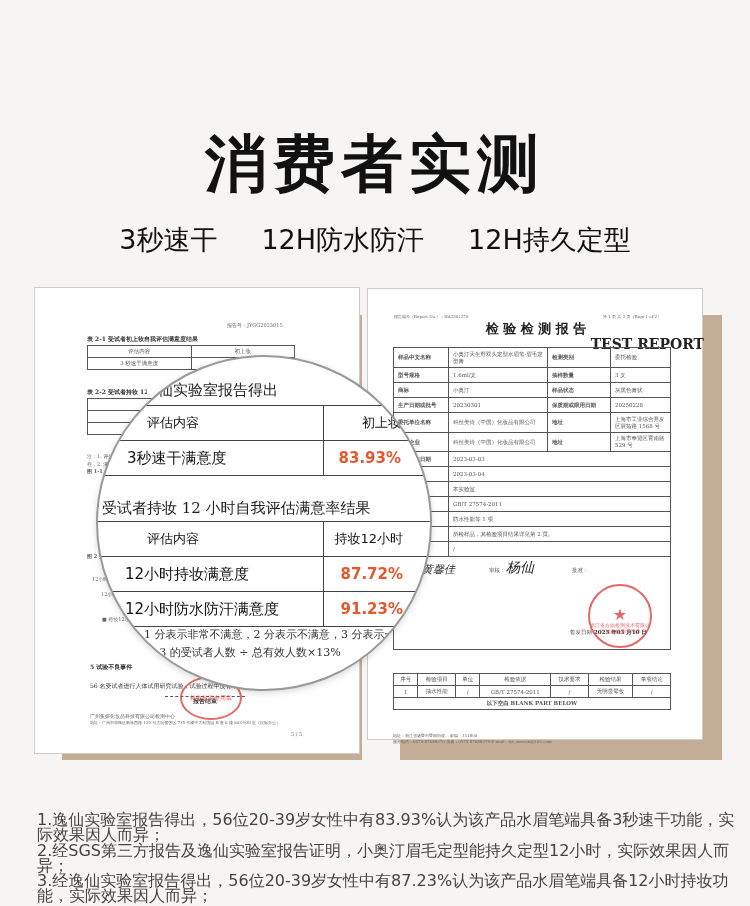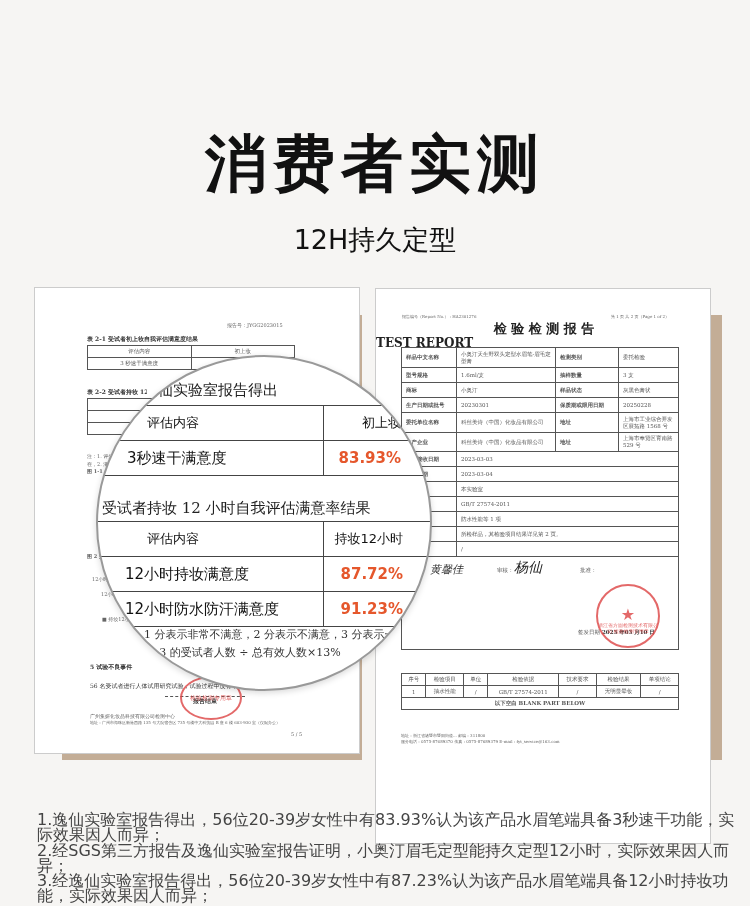--- a/index.html
+++ b/index.html
@@ -20,20 +20,22 @@
   .lens td.pct{color:#e5572c;font-weight:bold;text-align:right;padding-right:8px;font-size:15px;margin-top:40px;}
   .lens .note{position:absolute;font-size:11px;color:#333;font-family:"DejaVu Serif","Liberation Serif",serif;}
   .stamp{position:absolute;border:2px solid #d44;border-radius:50%;color:#d44;font-size:6px;text-align:center;opacity:0.8;}
   .footnotes{position:absolute;top:812px;left:37px;font-size:16px;line-height:15.3px;color:#444;}
 </style>
 </head>
 <body>
 
 <div class="title">消费者实测</div>
 <div class="features">
+  <span>3秒速干</span>
+  <span>12H防水防汗</span>
   <span>12H持久定型</span>
 </div>
 
 <div class="doc-shadow" style="left:62px;top:315px;width:300px;height:445px;"></div>
 <div class="doc" style="left:34px;top:287px;width:326px;height:467px;">
   <div class="tiny" style="position:absolute;left:192px;top:34px;">报告号：JYGG2023015</div>
   <div class="small" style="position:absolute;left:52px;top:47px;font-weight:bold;">表 2-1 受试者初上妆自我评估满意度结果</div>
   <table class="t" style="position:absolute;left:52px;top:57px;width:208px;">
     <tbody>
         <tr>
@@ -70,25 +72,25 @@
   <div class="small" style="position:absolute;left:55px;top:375px;font-weight:bold;">5 试验不良事件</div>
   <div class="small" style="position:absolute;left:55px;top:394px;">56 名受试者进行人体试用研究试验，试验过程中没有不良事件发生。</div>
   <div class="small" style="position:absolute;left:130px;top:408px;width:80px;text-align:center;border-top:1px dashed #555;font-weight:bold;">报告结束</div>
   <div class="tiny" style="position:absolute;left:55px;top:425px;">广州集妍化妆品科技有限公司检测中心</div>
   <div class="tiny" style="position:absolute;left:55px;top:432px;width:260px;white-space:nowrap;overflow:hidden;font-size:4px;">地址：广州市海珠区新港西路 135 号大院宿舍区 735 号楼中大科技园 B 座 6 楼 603-930 室（仅限办公）</div>
   <div class="tiny" style="position:absolute;left:256px;top:443px;">5 / 5</div>
   <div class="stamp" style="left:145px;top:388px;width:58px;height:40px;line-height:40px;">检验检测专用章</div>
 </div>
 
 <div class="doc-shadow" style="left:400px;top:315px;width:322px;height:445px;"></div>
-<div class="doc" style="left:375px;top:288px;width:336px;height:556px;">
+<div class="doc" style="left:367px;top:288px;width:336px;height:452px;">
   <div class="tiny" style="position:absolute;left:26px;top:25px;font-size:4px;">报告编号（Report No.）：HA2301276</div>
   <div class="tiny" style="position:absolute;left:235px;top:25px;font-size:4px;">第 1 页 共 2 页（Page 1 of 2）</div>
   <div style="position:absolute;left:0;width:336px;text-align:center;top:31px;font-size:13px;font-weight:bold;color:#222;">检 验 检 测 报 告</div>
-  <div style="position:absolute;left:0;width:336px;text-align:left;top:47px;font-size:12px;font-weight:bold;color:#222;">TEST REPORT</div>
+  <div style="position:absolute;left:0;width:336px;text-align:right;top:47px;font-size:14px;font-weight:bold;color:#222;">TEST REPORT</div>
   <table class="t" style="position:absolute;left:25px;top:58px;width:278px;">
     <tbody>
         <tr>
           <td style="font-weight:bold;width:46px;height:15px;">样品中文名称</td>
           <td style="width:90px;">小奥汀天生野双头定型水眉笔-眉毛定型膏</td>
           <td style="font-weight:bold;width:54px;">检测类别</td>
           <td>委托检验</td>
         </tr>
     <tr>
           <td style="font-weight:bold;height:10px;">型号规格</td>

